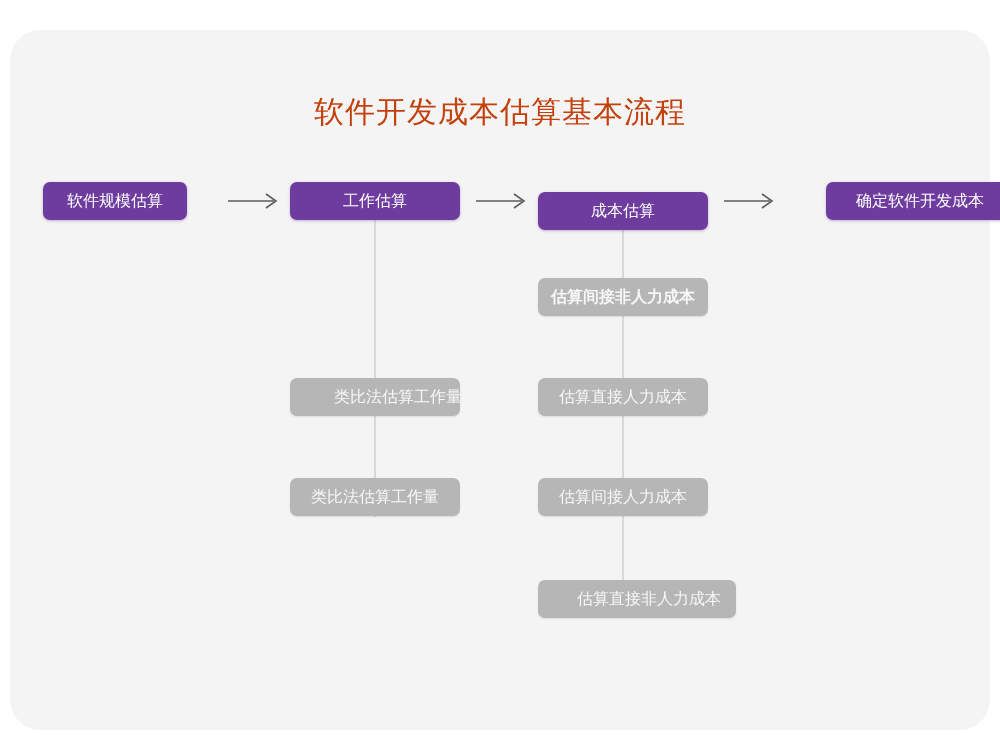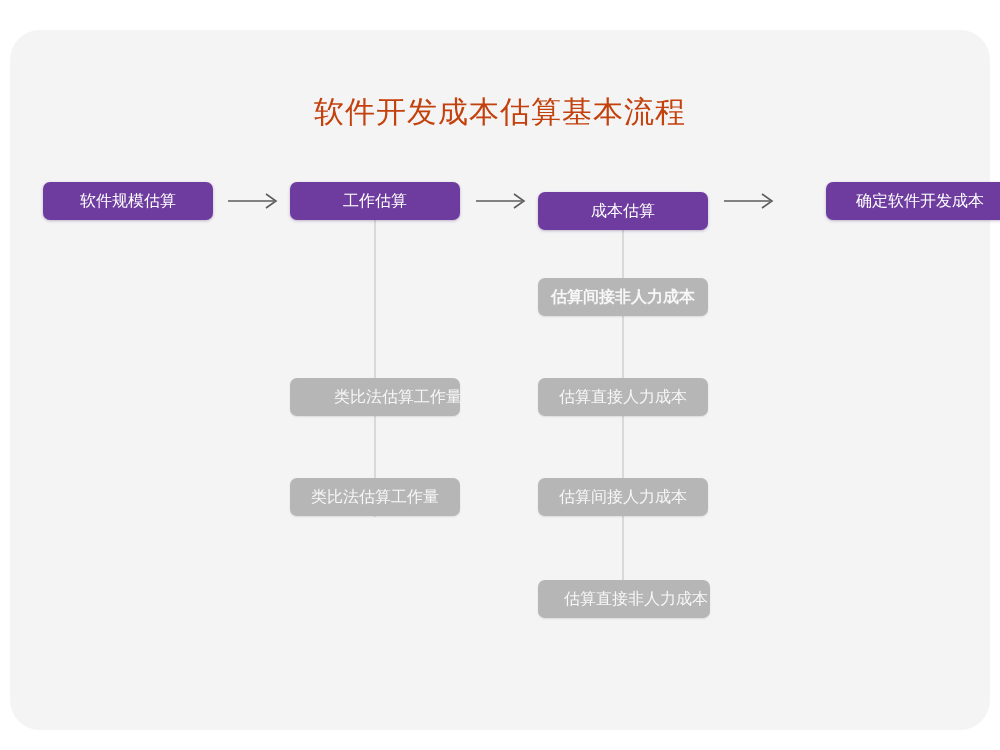--- a/index.html
+++ b/index.html
@@ -109,21 +109,21 @@
       <polyline points="40,4 50,11 40,18" fill="none" stroke="currentColor" stroke-width="1.6"></polyline>
     </svg>
   </div>
   <div class="arrow" style="left:722px; top:190px;">
     <svg viewBox="0 0 56 22" xmlns="http://www.w3.org/2000/svg">
       <line x1="2" y1="11" x2="48" y2="11" stroke="currentColor" stroke-width="1.6"></line>
       <polyline points="40,4 50,11 40,18" fill="none" stroke="currentColor" stroke-width="1.6"></polyline>
     </svg>
   </div>
 
-  <div class="node primary" style="left:43px; top:182px; width:170px;">
+  <div class="node primary" style="left:43px; top:182px; width:144px;">
     <span>软件规模估算</span>
   </div>
 
   <div class="node primary" style="left:290px; top:182px; width:170px;">
     <span>工作估算</span>
   </div>
 
   <div class="node primary" style="left:538px; top:192px; width:170px;">
     <span>成本估算</span>
   </div>
@@ -146,17 +146,17 @@
   </div>
 
   <div class="node secondary" style="left:538px; top:378px; width:170px;">
     <span>估算直接人力成本</span>
   </div>
 
   <div class="node secondary" style="left:538px; top:478px; width:170px;">
     <span>估算间接人力成本</span>
   </div>
 
-  <div class="node secondary" style="left:538px; top:580px; width:172px;padding-left:24px;">
+  <div class="node secondary" style="left:538px; top:580px; width:198px;padding-left:24px;">
     <span>估算直接非人力成本</span>
   </div>
 
 </div>
 
 </body></html>

